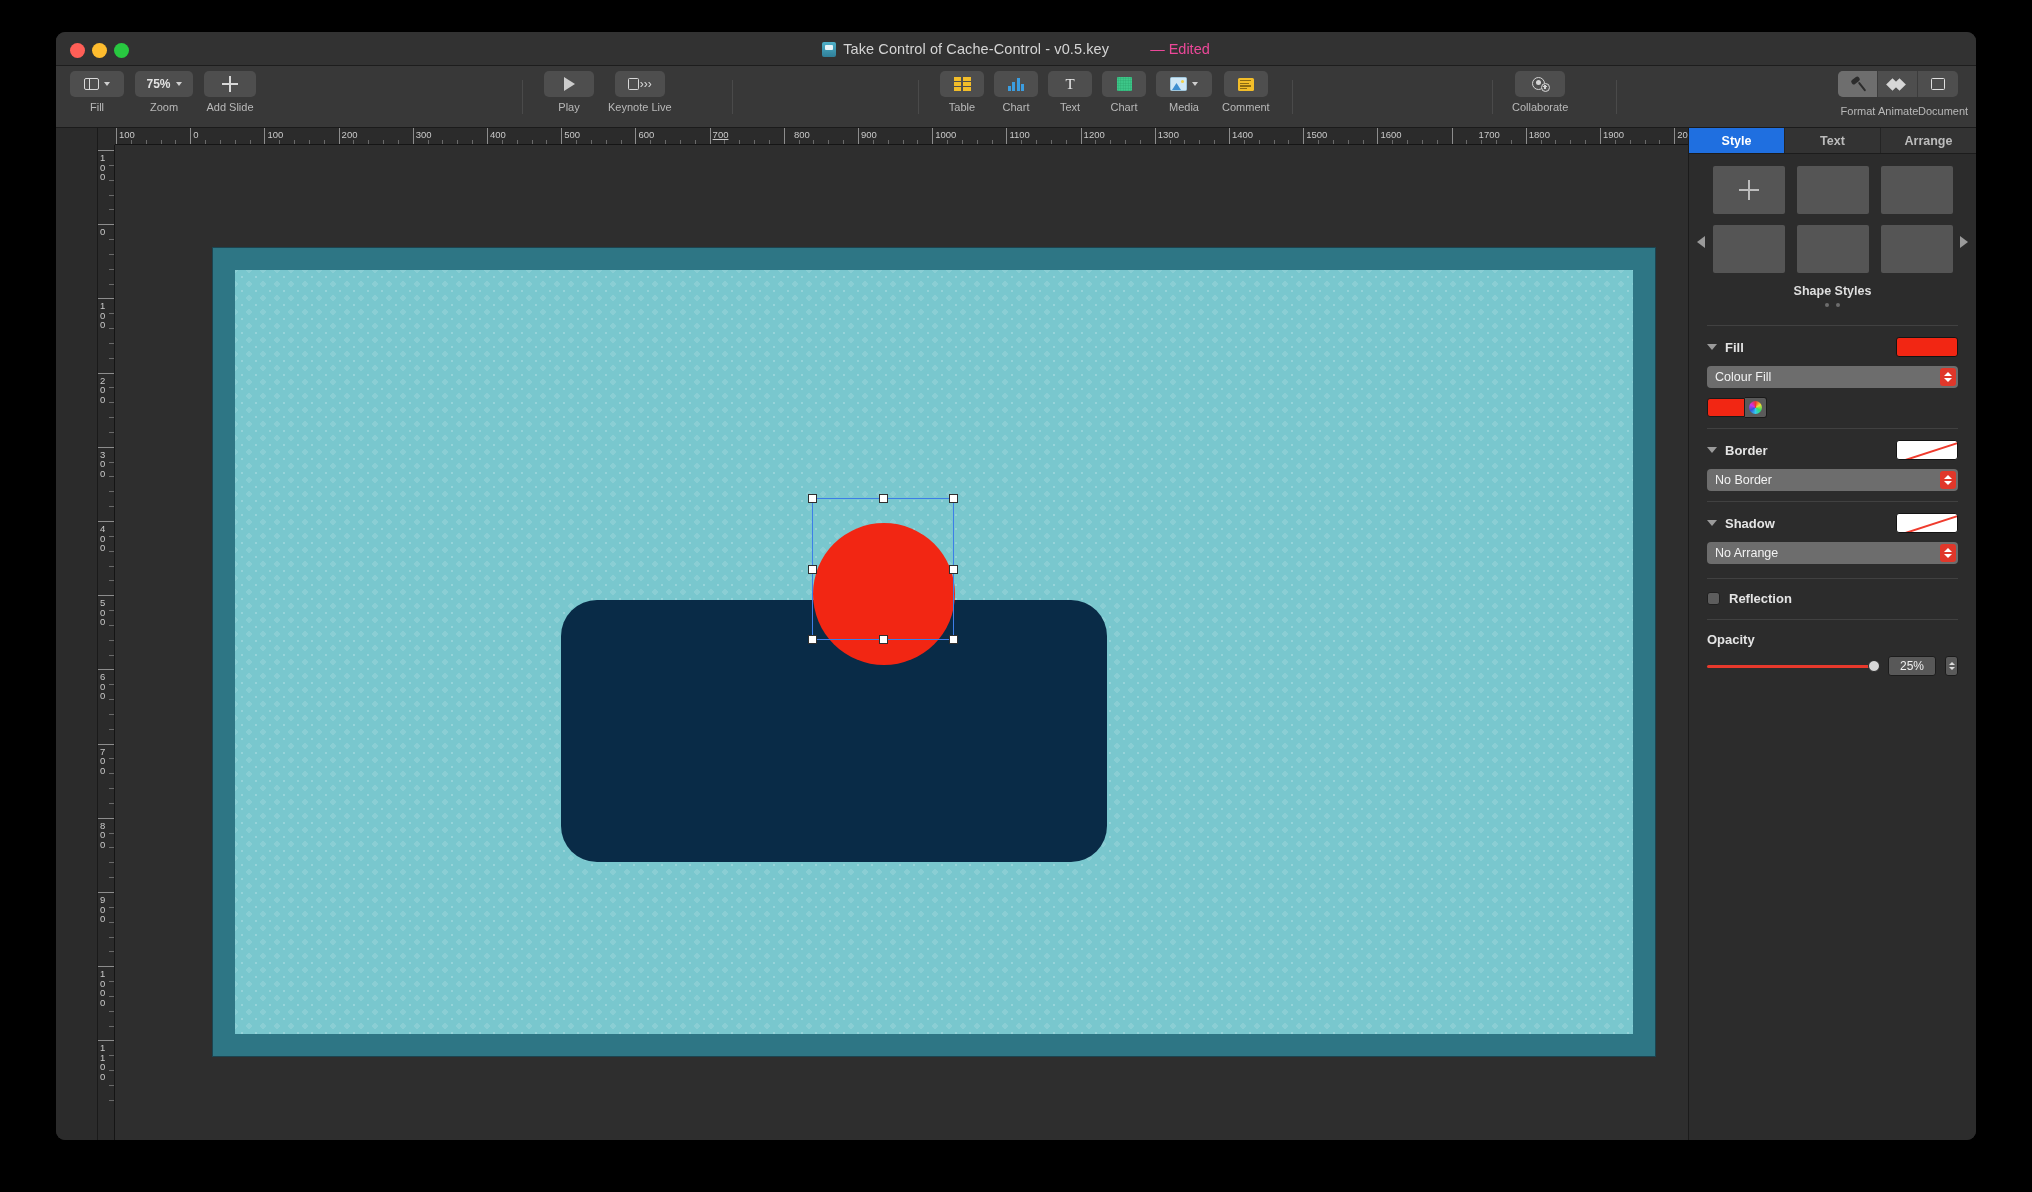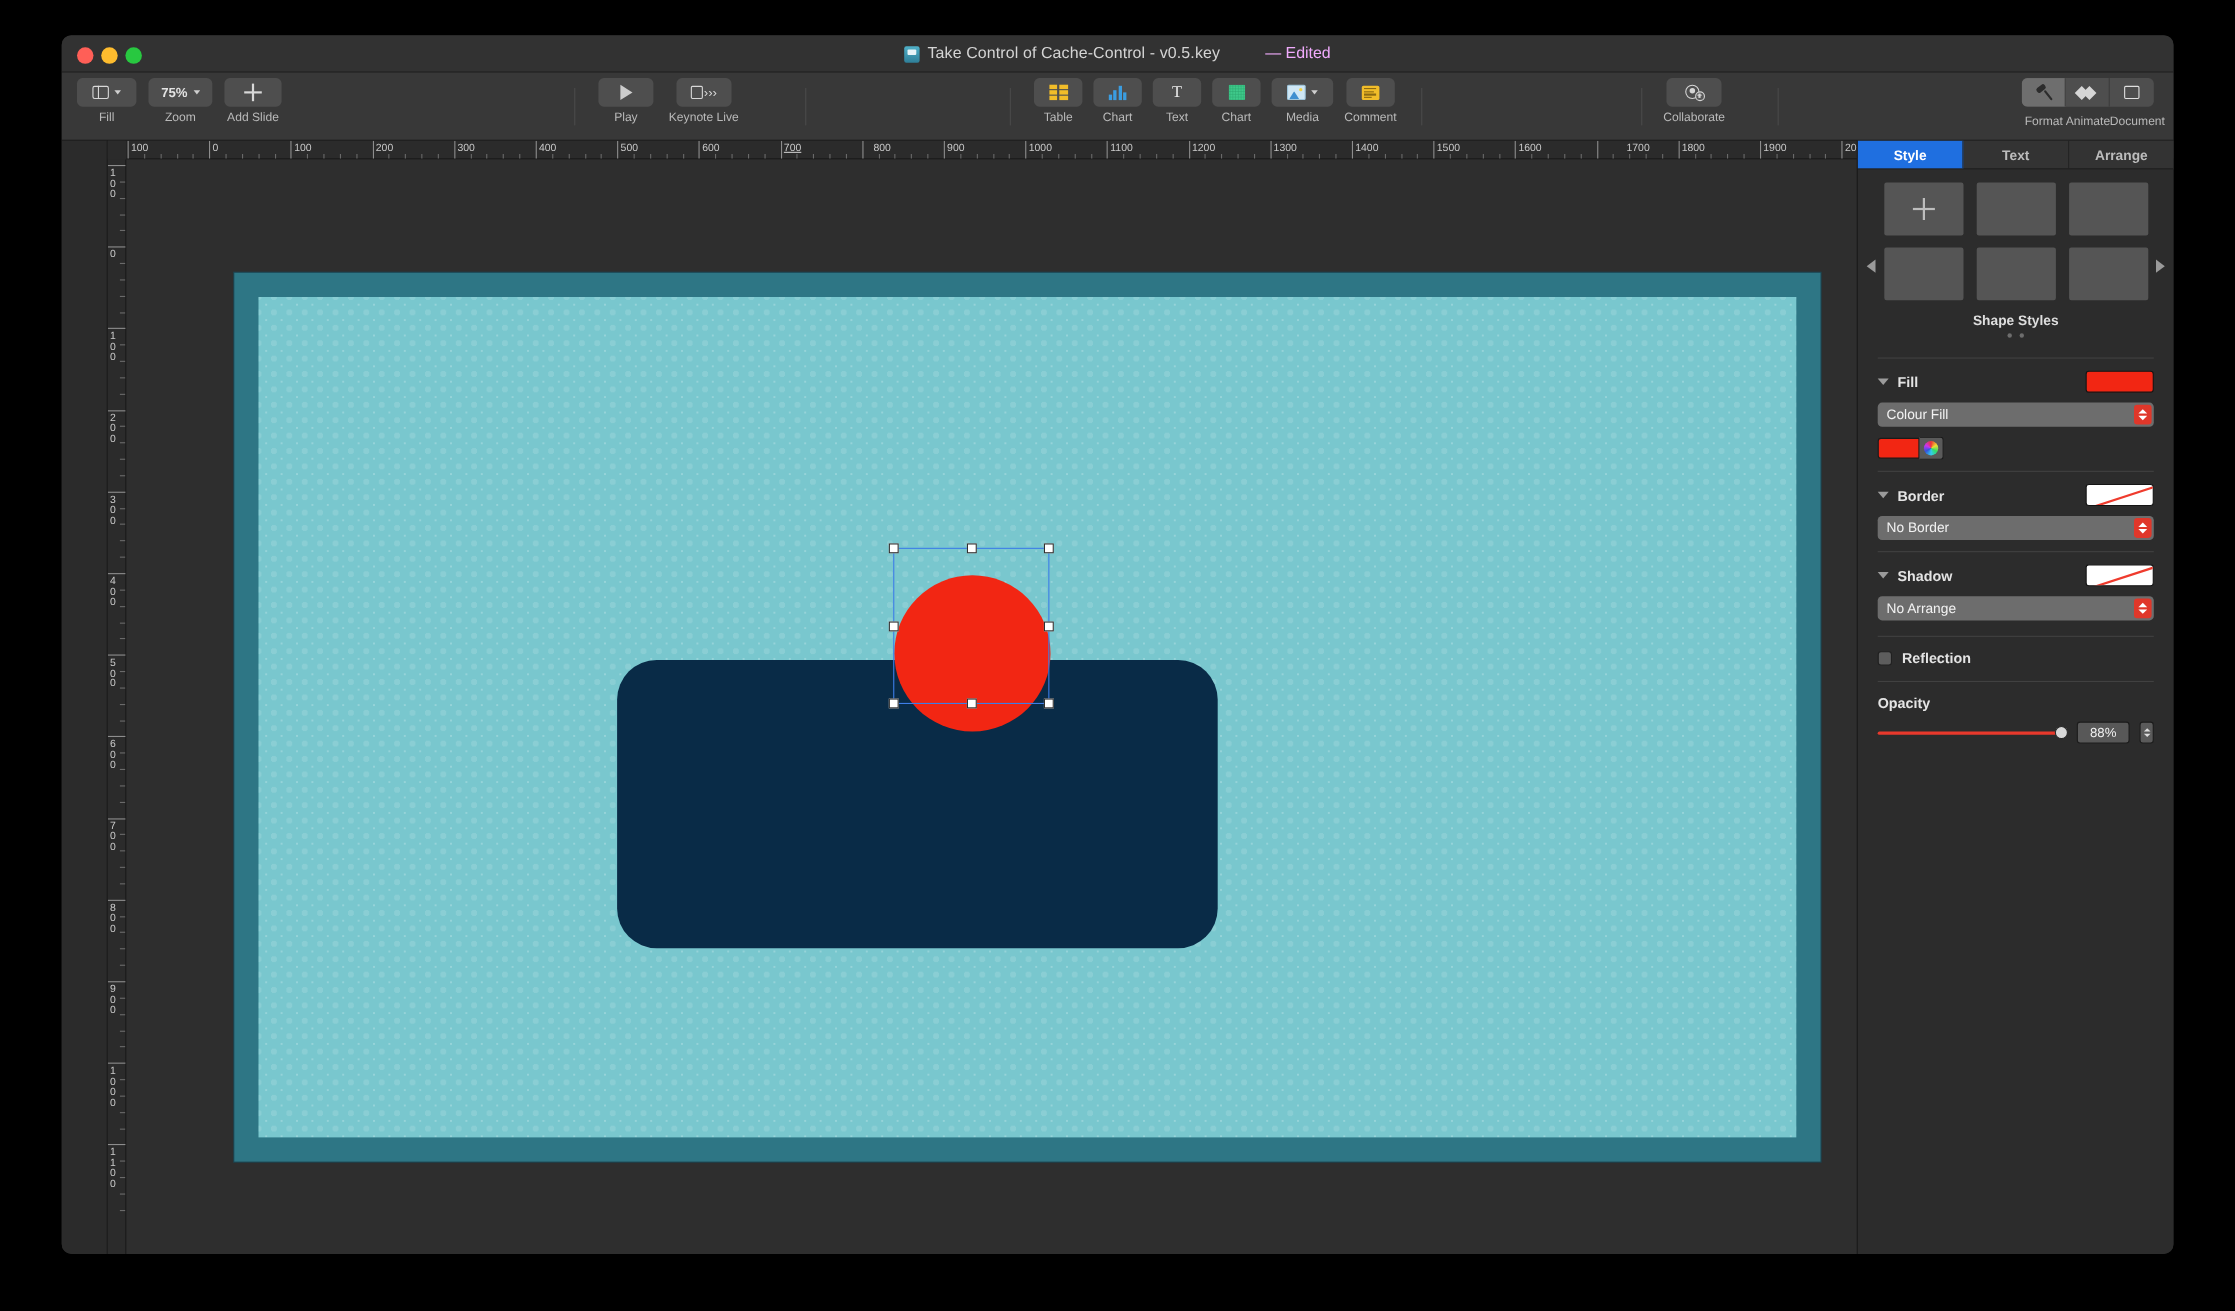--- a/index.html
+++ b/index.html
@@ -41,21 +41,21 @@
   #doc-icon {
     width:14px; height:15px; border-radius:2px;
     background:linear-gradient(#4fb0c8,#2f7f99);
     position:relative; flex:none;
   }
   #doc-icon::after{
     content:""; position:absolute; left:3px; top:3px; width:8px; height:5px;
     background:#e8f4f8; border-radius:1px;
   }
   #doc-title { font-size:14.5px; color:#d4d4d4; letter-spacing:.1px; }
-  #doc-edited { font-size:14.5px; color:#f0abfc;margin-left:34px; }
+  #doc-edited { font-size:14.5px; color:#ec4899;margin-left:34px; }
 
   
   #toolbar {
     position:relative;
     height:62px;
     background:#383838;
     border-bottom:1px solid #1b1b1b;
   }
   .tgroup { position:absolute; top:5px; display:flex; }
   .titem {
@@ -831,21 +831,21 @@
     </div>
 
     <div class="hr-line" style="margin-top:13px;"></div>
 
     <div class="opacity-title">Opacity</div>
     <div class="opacity-row">
       <span class="slider">
         <span class="track"></span>
           <span class="knob"></span>
       </span>
-      <span class="numfield">88%</span>
+      <span class="numfield">25%</span>
       <span class="numstep">
           <span class="up"></span>
           <span class="dn"></span>
         </span>
     </div>
 
   </div>
 </div>
 
 </body></html>

